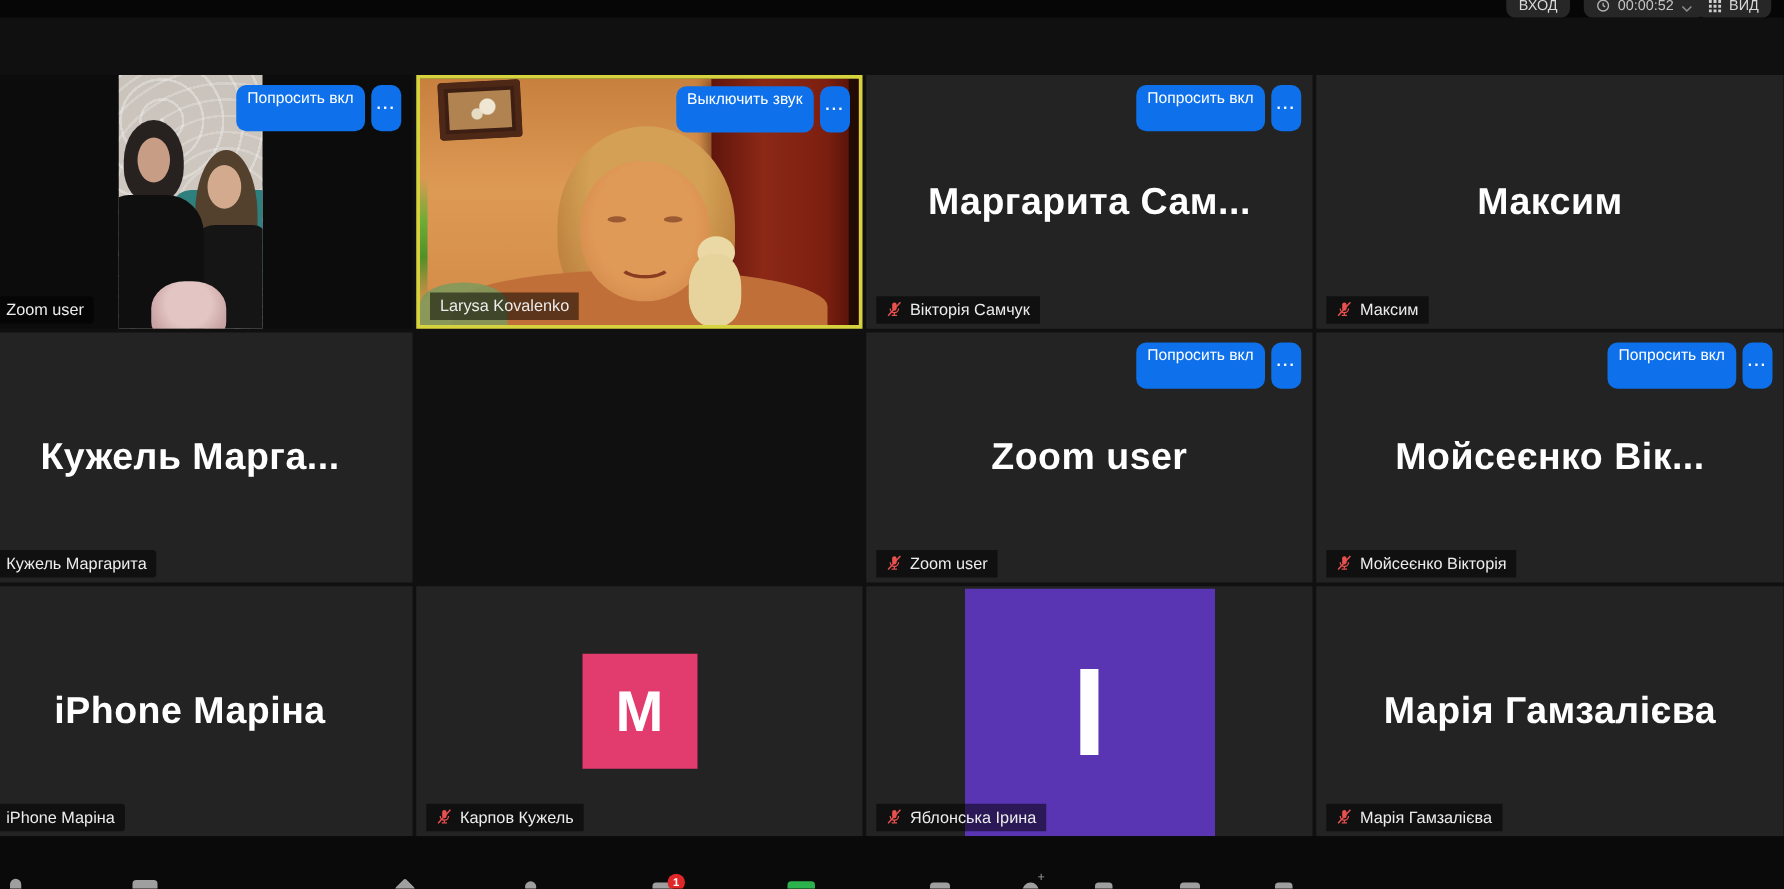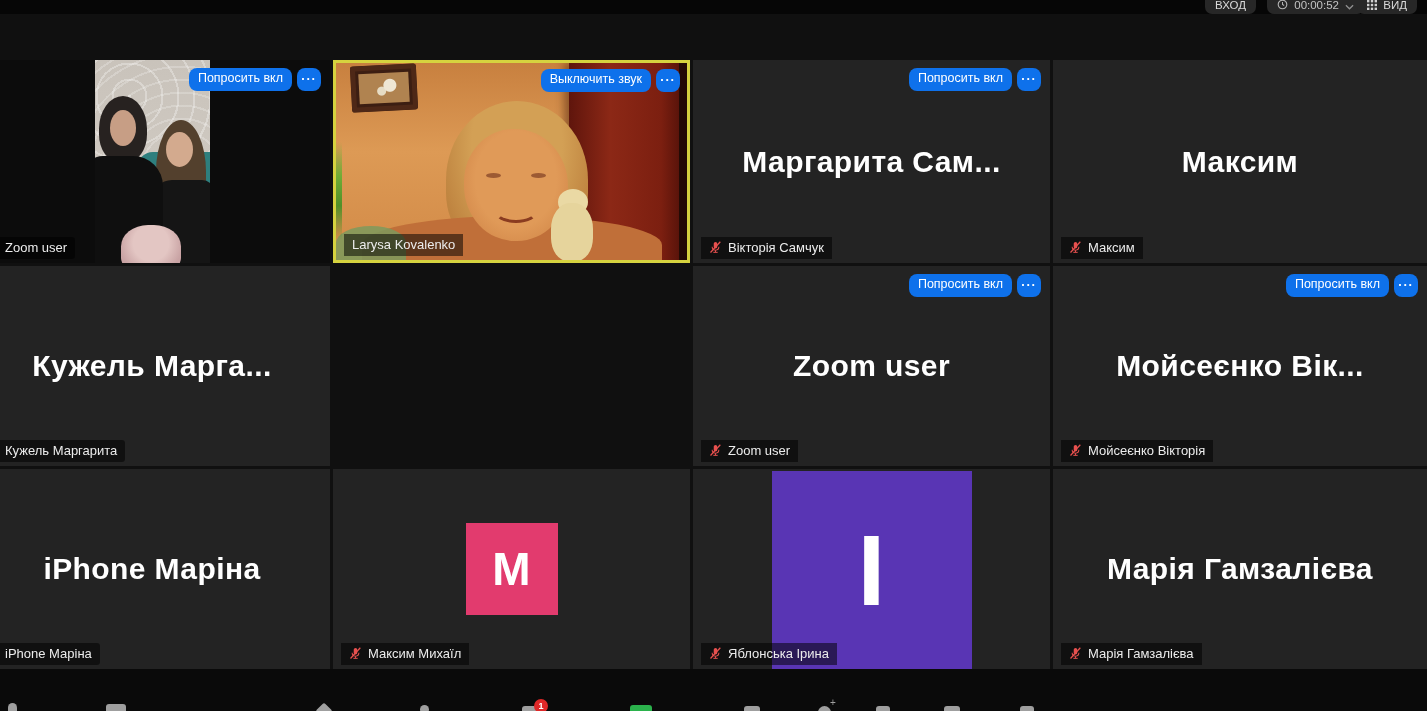--- a/index.html
+++ b/index.html
@@ -35,21 +35,21 @@
 
   .name-tag { position:absolute; left:8px; bottom:4px; background:rgba(0,0,0,.52); color:#ececec;
               font-size:13px; padding:3px 8px 4px; border-radius:0; display:flex;
               align-items:center; gap:6px; white-space:nowrap; z-index:6; }
   .name-tag.cut { left:0; border-radius:0 3px 3px 0; padding-left:5px; }
   .mic { color:var(--muted-mic,#e8514f); flex:0 0 auto; }
 
   .actions { position:absolute; top:8px; right:9px; display:flex; gap:5px; z-index:7; }
   .tile.active .actions { top:6px; right:7px; }
   .btn-blue { background:var(--accent,#0e71eb); color:#fff; font-size:12.5px; border:none;
-              border-radius:8px; padding:3px 9px 6px; font-family:inherit; white-space:nowrap; }
+              border-radius:8px; padding:3px 9px 20px; font-family:inherit; white-space:nowrap; }
   .btn-more { width:24px; padding:3px 0 5px; font-weight:bold; letter-spacing:1px; text-align:center; }
 
   
   .avatar { position:absolute; display:flex; align-items:center; justify-content:center;
             color:#fff; font-weight:bold; }
   .avatar-sm { left:50%; top:50%; transform:translate(-50%,-50%); width:92px; height:92px; font-size:46px; }
   .avatar-lg { left:50%; top:2px; transform:translateX(-50%); width:200px; height:198px; font-size:100px; }
 
   
   .scene1 { position:absolute; left:95px; top:0; width:115px; height:100%; overflow:hidden;
@@ -294,21 +294,21 @@
       <span>М</span>
     </div>
     <div class="name-tag">
       <svg class="mic" width="13" height="13" viewBox="0 0 14 14">
           <rect x="5.1" y="1" width="3.8" height="7.2" rx="1.9" fill="currentColor"></rect>
           <path d="M3.4 6.3a3.6 3.6 0 0 0 7.2 0" fill="none" stroke="currentColor" stroke-width="1.1"></path>
           <line x1="7" y1="10" x2="7" y2="11.8" stroke="currentColor" stroke-width="1.1"></line>
           <line x1="4.7" y1="12.2" x2="9.3" y2="12.2" stroke="currentColor" stroke-width="1.1"></line>
           <line x1="1.6" y1="12.4" x2="12.2" y2="0.8" stroke="currentColor" stroke-width="1.3"></line>
         </svg>
-      <span>Максим Михаїл</span>
+      <span>Карпов Кужель</span>
     </div>
   </div>
 
   <div class="tile c3 r3">
     <div class="avatar avatar-lg" style="background: rgb(89, 53, 180);">
       <span>І</span>
     </div>
     <div class="name-tag">
       <svg class="mic" width="13" height="13" viewBox="0 0 14 14">
           <rect x="5.1" y="1" width="3.8" height="7.2" rx="1.9" fill="currentColor"></rect>

